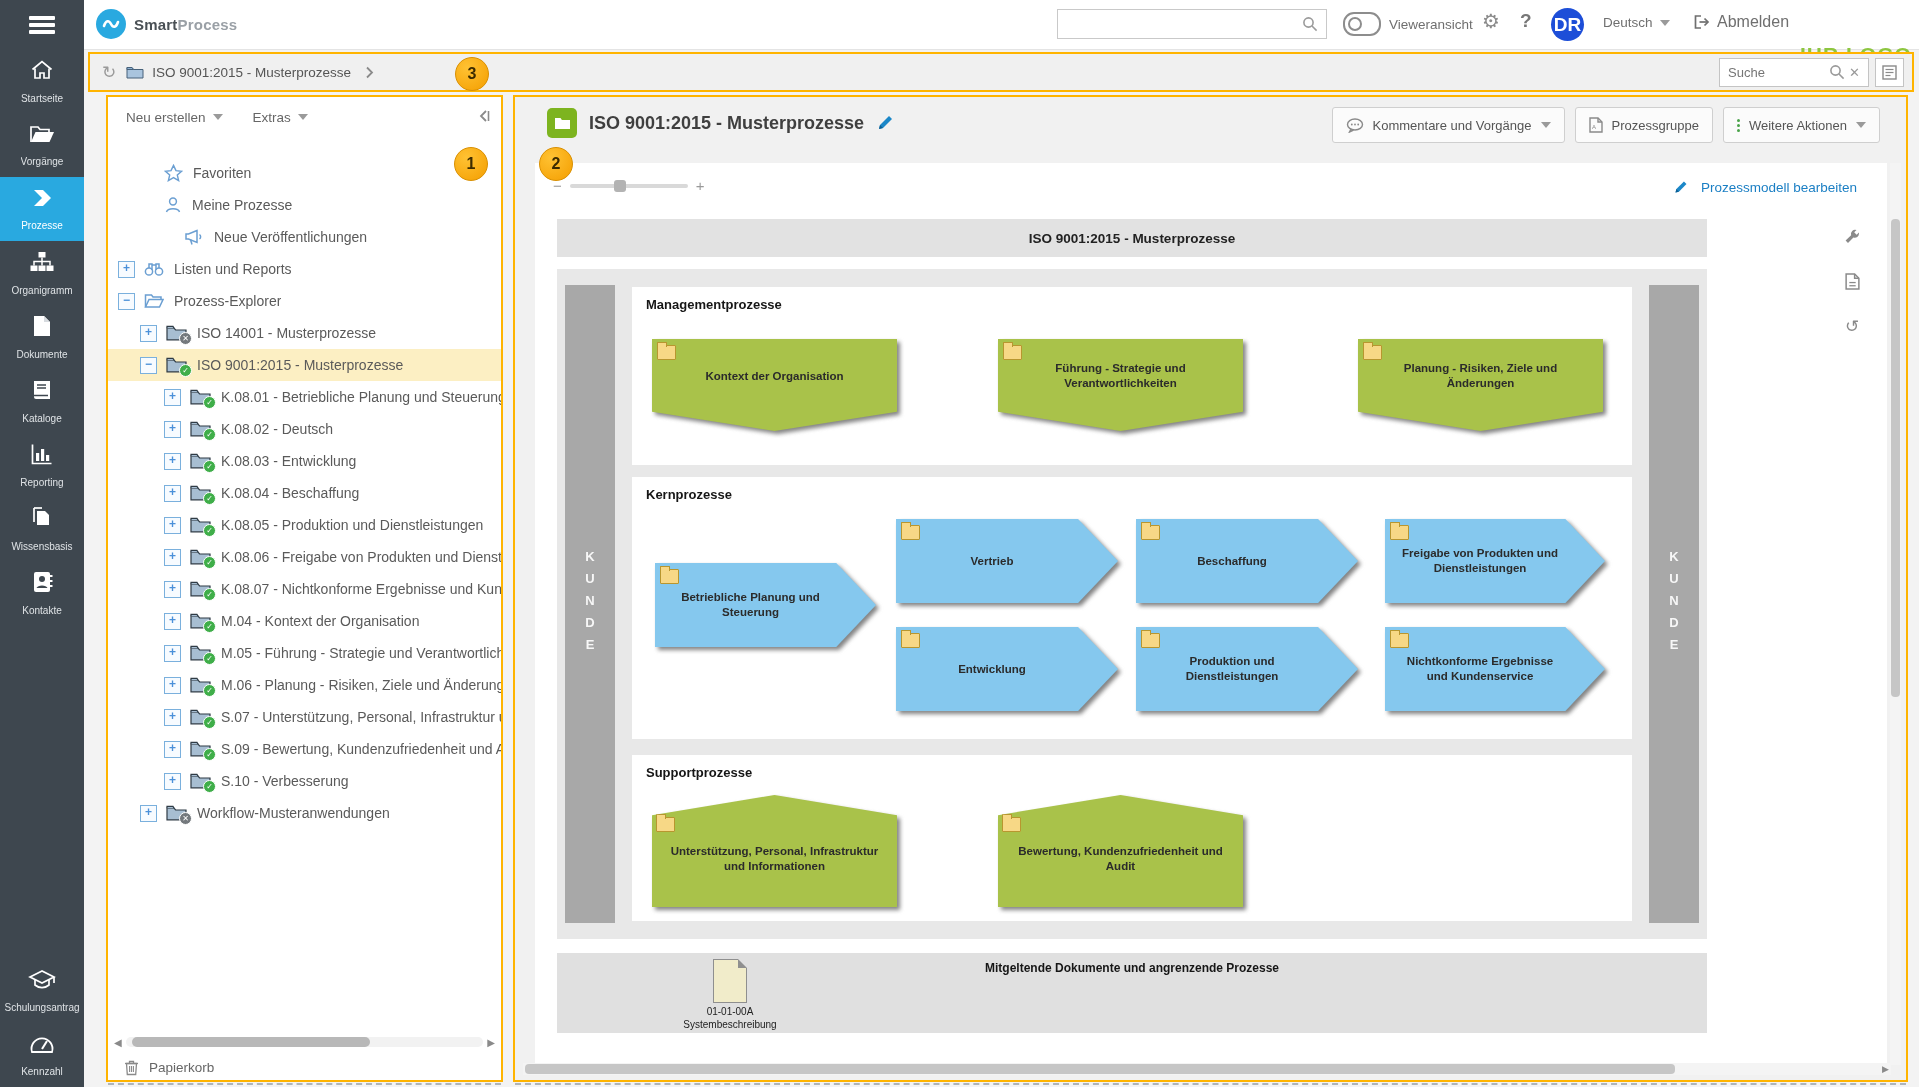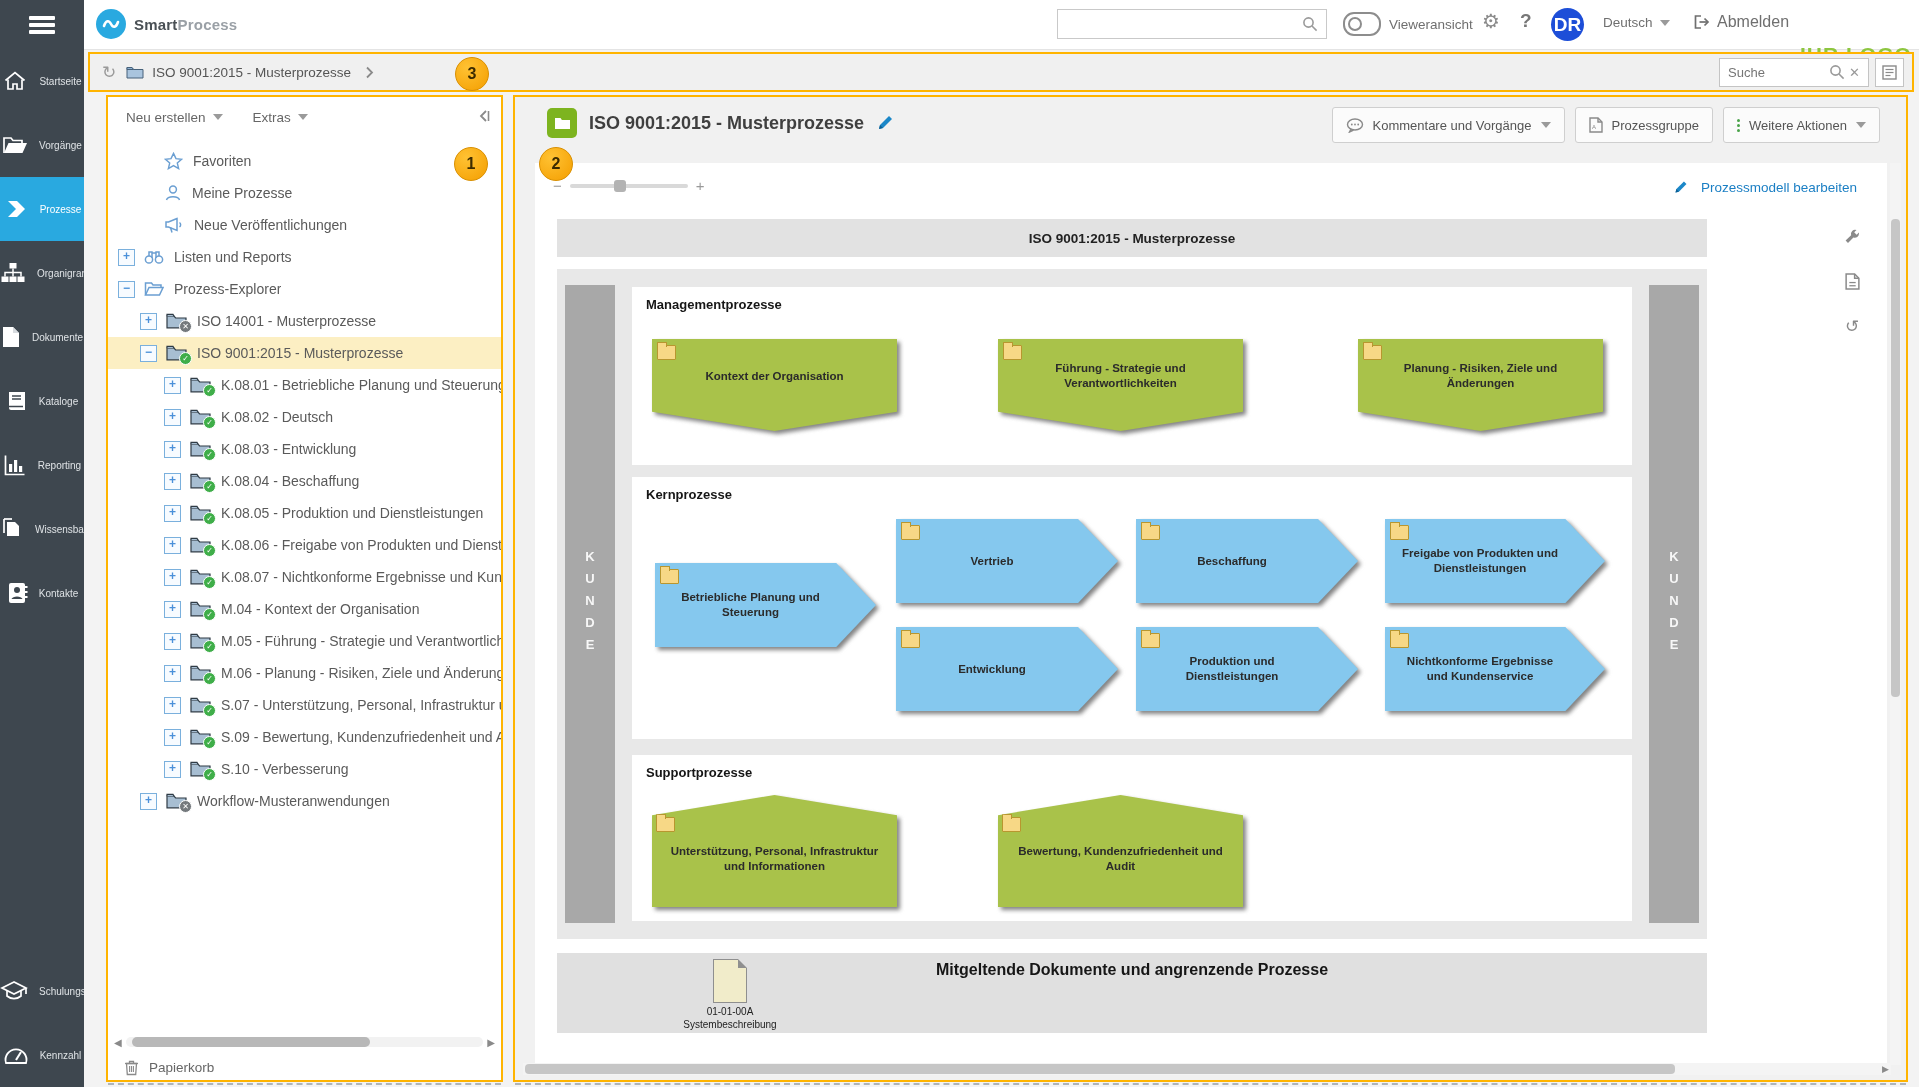--- a/index.html
+++ b/index.html
@@ -40,21 +40,21 @@
   #crumbbar .crumb{display:flex;align-items:center;gap:8px;font-size:13.5px;color:#555;cursor:pointer;}
   #crumbbar .chev{margin-left:14px;}
   #crumb-search{margin-left:auto;display:flex;align-items:center;gap:6px;margin-right:8px;}
   #crumb-search .box{width:148px;height:27px;border:1px solid #c4c4c4;background:#fff;display:flex;align-items:center;}
   #crumb-search input{flex:1;border:none;outline:none;font-size:13px;padding:0 8px;color:#666;background:transparent;font-family:inherit;width:80px;}
   #crumb-search .x{color:#999;font-size:13px;padding:0 8px 0 2px;cursor:pointer;}
   #crumb-search .panelbtn{width:27px;height:27px;border:1px solid #c4c4c4;background:#fff;display:flex;align-items:center;justify-content:center;cursor:pointer;}
 
   
   #sidebar{position:absolute;left:0;top:49px;width:84px;height:1038px;background:#3e474f;display:flex;flex-direction:column;}
-  .sb-item{height:64px;display:flex;flex-direction:row;align-items:center;justify-content:center;gap:11px;color:#dfe3e6;font-size:10px;cursor:pointer;flex:0 0 auto;}
+  .sb-item{height:64px;display:flex;flex-direction:column;align-items:center;justify-content:center;gap:11px;color:#dfe3e6;font-size:10px;cursor:pointer;flex:0 0 auto;}
   .sb-item .lbl{max-width:82px;overflow:hidden;white-space:nowrap;}
   .sb-item.active{background:#29a9e0;color:#fff;}
   .sb-spacer{flex:1 1 auto;}
 
   
   #treepanel{position:absolute;left:106px;top:95px;width:397px;height:987px;background:#fff;}
   #tree-header{position:absolute;left:0;top:0;right:0;height:40px;display:flex;align-items:center;gap:30px;padding-left:18px;font-size:13.5px;color:#666;}
   .menu-dd{display:flex;align-items:center;gap:7px;cursor:pointer;}
   #collapse-btn{position:absolute;right:10px;top:12px;cursor:pointer;}
   #tree-list{position:absolute;left:0;top:48px;right:0;}
@@ -121,21 +121,21 @@
   .c12{left:753px;top:42px;width:220px;height:84px;}
   .c20{left:264px;top:150px;width:222px;height:84px;}
   .c21{left:504px;top:150px;width:222px;height:84px;}
   .c22{left:753px;top:150px;width:220px;height:84px;}
   
   .s0{left:20px;top:40px;width:245px;height:112px;}
   .s1{left:366px;top:40px;width:245px;height:112px;}
   .s2{left:726px;top:40px;width:245px;height:112px;}
 
   #doc-sect{margin-top:14px;height:80px;background:#e0e0e0;position:relative;}
-  #doc-sect .dlabel{position:absolute;left:0;right:0;top:8px;text-align:center;font-size:16px;font-weight:bold;color:#161616;}
+  #doc-sect .dlabel{position:absolute;left:0;right:0;top:8px;text-align:center;font-size:12px;font-weight:bold;color:#161616;}
   .docitem{position:absolute;left:118px;top:6px;width:110px;text-align:center;cursor:pointer;}
   .docpage{width:32px;height:42px;background:#f1ecca;border:1px solid #8f8f8f;margin:0 auto;position:relative;}
   .docpage::before{content:"";position:absolute;right:-1px;top:-1px;width:0;height:0;border-left:9px solid #8f8f8f;border-top:9px solid #e0e0e0;}
   .docitem .code,.docitem .dname{font-size:10px;color:#222;line-height:1.25;}
   .docitem .code{margin-top:3px;}
 
   
   #main-vscroll{position:absolute;right:5px;top:66px;width:11px;height:902px;background:#f4f4f4;}
   #main-vscroll .thumb{position:absolute;left:1px;top:56px;width:9px;height:478px;background:#c6c6c6;border-radius:4px;cursor:grab;}
   #main-hscroll{position:absolute;left:8px;bottom:5px;width:1368px;height:12px;background:#f4f4f4;display:flex;align-items:center;}
@@ -348,38 +348,38 @@
       <span>Extras</span>
       <span class="caret outline"></span>
     </span>
   </div>
   <svg id="collapse-btn" width="14" height="14" viewBox="0 0 14 14">
       <path d="M9 2 4 7l5 5" fill="none" stroke="#8a8a8a" stroke-width="1.8"></path>
       <line x1="11.5" y1="2" x2="11.5" y2="12" stroke="#8a8a8a" stroke-width="1.6"></line>
     </svg>
   <div class="annot-badge" style="left:346px;top:50px;">1</div>
   <div id="tree-list">
-      <div class="trow" style="padding-left: 56px;">
+      <div class="trow" style="padding-left: 56px; margin-top: 12px;">
         <span class="ticon">
           <svg width="19" height="18" viewBox="0 0 20 19">
             <polygon points="10,1.5 12.6,7 18.5,7.6 14,11.5 15.4,17.5 10,14.3 4.6,17.5 6,11.5 1.5,7.6 7.4,7" fill="none" stroke="#6b9fd2" stroke-width="1.5"></polygon>
           </svg>
         </span>
         <span class="tlabel">Favoriten</span>
       </div>
       <div class="trow" style="padding-left: 56px;">
         <span class="ticon">
           <svg width="18" height="18" viewBox="0 0 18 18">
             <circle cx="9" cy="5.5" r="3.4" fill="none" stroke="#6b9fd2" stroke-width="1.5"></circle>
             <path d="M2.5 16c1-4.5 12-4.5 13 0" fill="none" stroke="#6b9fd2" stroke-width="1.5"></path>
           </svg>
         </span>
         <span class="tlabel">Meine Prozesse</span>
       </div>
-      <div class="trow" style="padding-left: 56px;">
+      <div class="trow" style="padding-left: 76px;">
         <span class="ticon">
           <svg width="20" height="17" viewBox="0 0 20 17">
             <path d="M13 1.5 4.5 5H2v5h2.5L13 13.5z" fill="none" stroke="#6b9fd2" stroke-width="1.5"></path>
             <path d="M6.5 10.5 8 15.5" fill="none" stroke="#6b9fd2" stroke-width="1.5"></path>
             <path d="M15.5 5.5c1.5 1 1.5 3.5 0 4.5" fill="none" stroke="#6b9fd2" stroke-width="1.5"></path>
           </svg>
         </span>
         <span class="tlabel">Neue Veröffentlichungen</span>
       </div>
       <div class="trow" style="padding-left: 10px;">

